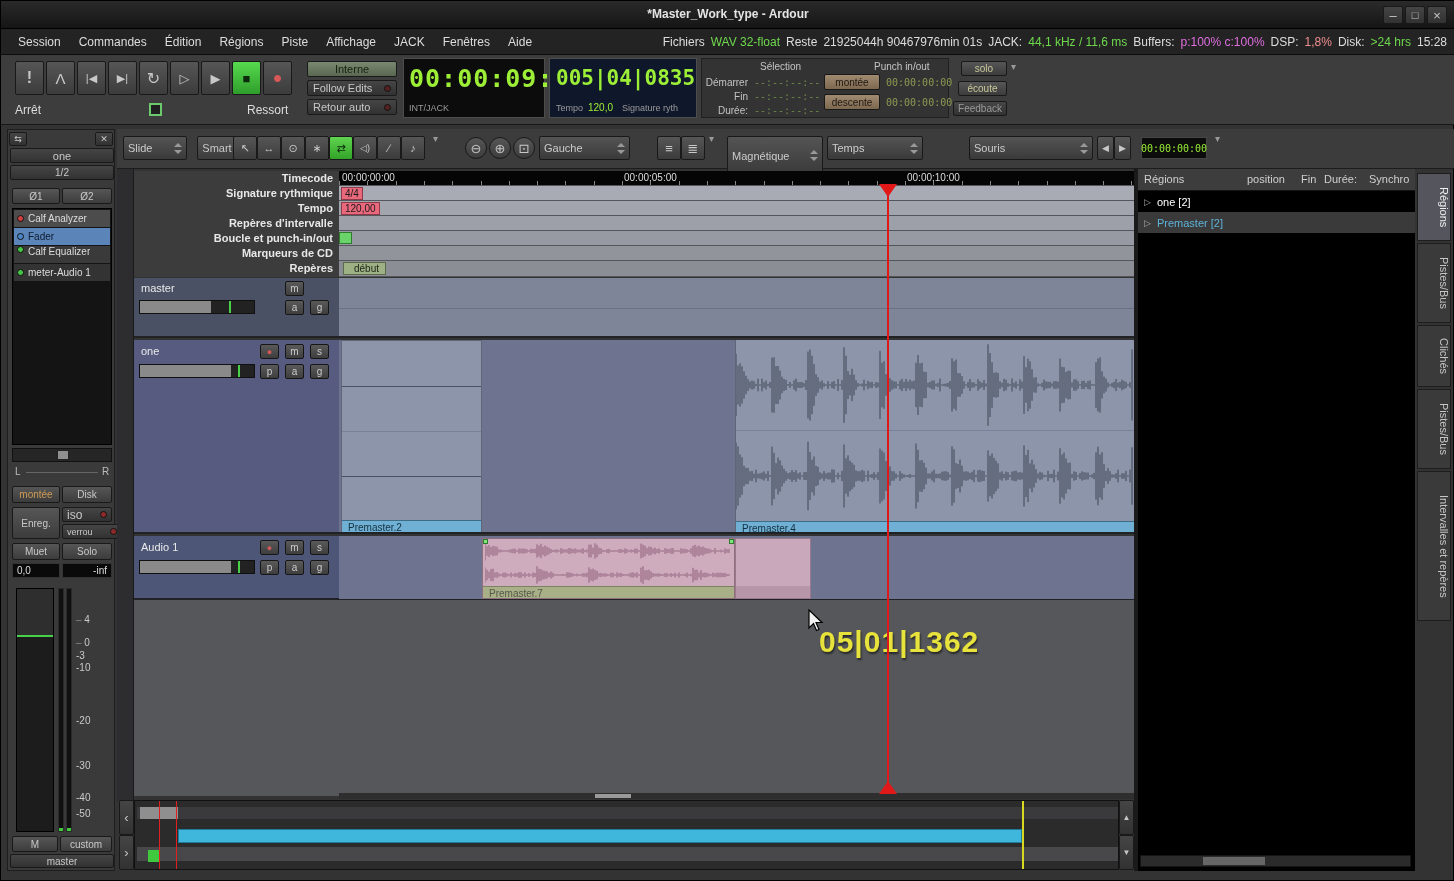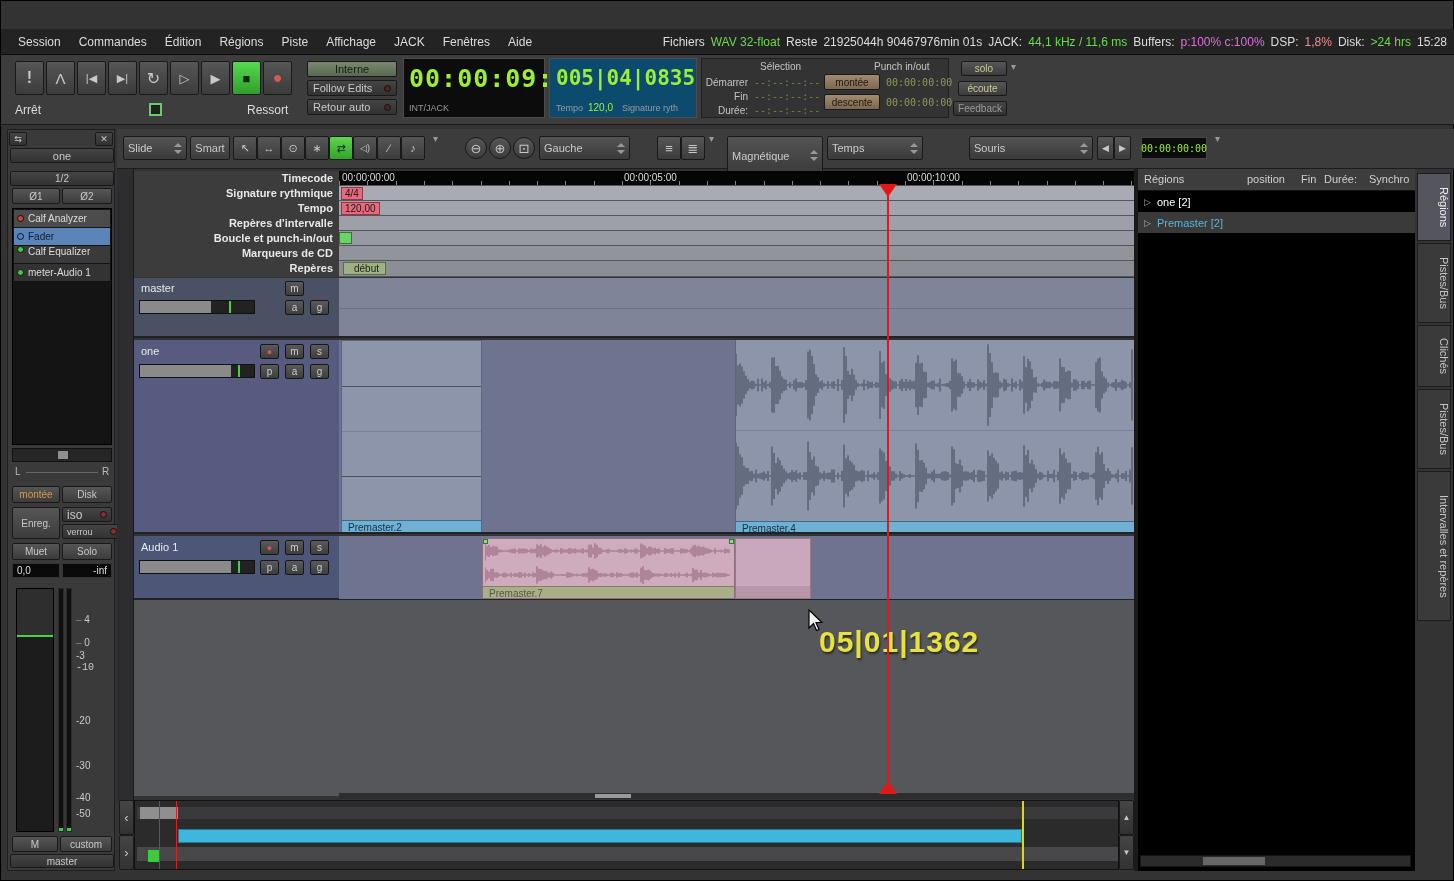--- a/index.html
+++ b/index.html
@@ -27,20 +27,26 @@
 .seltxt{font-size:10px;color:#c4c4c4}
 .sc{font-size:10px;color:#c9c9c9}
 .vtab{writing-mode:vertical-rl;text-align:center;background:#3a3a3a;border:1px solid #1d1d1d;color:#c6c6c6;font-size:11px;width:34px;padding:6px 0;overflow:hidden}
 .vtab.sel{background:#55555e;color:#eee}
 </style>
 </head>
 <body>
 
 <div id="app">
 
+  <div class="abs" style="left:0;top:0;width:1454px;height:28px;background:linear-gradient(#2a2a2a,#151515);border-bottom:1px solid #000;">
+    <div class="abs" style="left:0;right:0;top:6px;text-align:center;font-size:12px;font-weight:bold;color:#e4e4e4;">*Master_Work_type - Ardour</div>
+    <div class="abs btn dark" style="left:1382px;top:5px;width:20px;height:18px;font-size:13px;">–</div>
+    <div class="abs btn dark" style="left:1404px;top:5px;width:20px;height:18px;font-size:11px;">□</div>
+    <div class="abs btn dark" style="left:1426px;top:5px;width:20px;height:18px;font-size:13px;">×</div>
+  </div>
 
   <div class="abs" style="left:0;top:28px;width:1454px;height:26px;background:#232323;border-bottom:1px solid #0c0c0c;display:flex;align-items:center;">
     <div style="display:flex;align-items:center;padding-left:8px;">
       <span class="abs-menu" style="padding:0 9px;font-size:12px;">Session</span>
       <span style="padding:0 9px;font-size:12px;">Commandes</span>
       <span style="padding:0 9px;font-size:12px;">Édition</span>
       <span style="padding:0 9px;font-size:12px;">Régions</span>
       <span style="padding:0 9px;font-size:12px;">Piste</span>
       <span style="padding:0 9px;font-size:12px;">Affichage</span>
       <span style="padding:0 9px;font-size:12px;">JACK</span>
@@ -88,21 +94,21 @@
     <div class="abs btn dark" style="left:306px;top:44px;width:90px;height:16px;justify-content:space-between;padding:0 5px;">
       <span>Retour auto</span>
         <span class="led" style="background:#552222;"></span>
     </div>
 
     <div class="abs" style="left:402px;top:3px;width:142px;height:60px;background:#0c0c0c;border:1px solid #4c4c4c;">
       <div class="mono green abs" style="left:5px;top:5px;font-size:25px;font-weight:bold;letter-spacing:1px;">00:00:09:21</div>
       <div class="abs" style="left:5px;top:44px;font-size:9px;color:#9a9a9a;">INT/JACK</div>
     </div>
 
-    <div class="abs" style="left:548px;top:3px;width:148px;height:60px;background:#0c4a6e;border:1px solid #4c4c4c;">
+    <div class="abs" style="left:548px;top:3px;width:148px;height:60px;background:#0f172a;border:1px solid #4c4c4c;">
       <div class="mono green abs" style="left:6px;top:7px;font-size:21px;font-weight:bold;">005|04|0835</div>
       <span class="abs" style="left:6px;top:44px;font-size:9px;color:#9a9a9a;">Tempo</span>
       <span class="abs green" style="left:38px;top:43px;font-size:10px;">120,0</span>
       <span class="abs" style="left:72px;top:44px;font-size:9px;color:#9a9a9a;">Signature ryth</span>
     </div>
 
     <div class="abs" style="left:700px;top:3px;width:248px;height:60px;background:#333;border:1px solid #202020;">
       <div class="abs seltxt" style="left:58px;top:2px;">Sélection</div>
       <div class="abs seltxt" style="left:172px;top:2px;">Punch in/out</div>
       <div class="abs seltxt" style="left:2px;top:18px;width:44px;text-align:right;">Démarrer</div>
@@ -121,21 +127,21 @@
     <span class="abs" style="left:1010px;top:6px;font-size:10px;color:#999;">▾</span>
     <div class="abs btn" style="left:957px;top:26px;width:49px;height:15px;color:#c9c99a;font-size:10px;">écoute</div>
     <div class="abs btn dark" style="left:952px;top:46px;width:54px;height:15px;color:#9a9a9a;font-size:10px;">Feedback</div>
   </div>
 
   <div class="abs" style="left:116px;top:128px;width:1338px;height:40px;background:#3c3c3c;border-bottom:1px solid #1c1c1c;">
     <div class="abs combo" style="left:6px;top:7px;width:64px;height:24px;">
       <span>Slide</span>
         <span class="updown"></span>
     </div>
-    <div class="abs btn" style="left:73px;top:7px;width:40px;height:24px;">Smart</div>
+    <div class="abs btn" style="left:80px;top:7px;width:40px;height:24px;">Smart</div>
     <div class="abs btn" style="left:116px;top:7px;width:24px;height:24px;">↖</div>
     <div class="abs btn" style="left:140px;top:7px;width:24px;height:24px;">↔</div>
     <div class="abs btn" style="left:164px;top:7px;width:24px;height:24px;">⊙</div>
     <div class="abs btn" style="left:188px;top:7px;width:24px;height:24px;">∗</div>
     <div class="abs btn" style="left:212px;top:7px;width:24px;height:24px;background:linear-gradient(#5fd44f,#32a428);color:#0c250a;">⇄</div>
     <div class="abs btn" style="left:236px;top:7px;width:24px;height:24px;font-size:9px;">◁)</div>
     <div class="abs btn" style="left:260px;top:7px;width:24px;height:24px;">∕</div>
     <div class="abs btn" style="left:284px;top:7px;width:24px;height:24px;">♪</div>
     <span class="abs" style="left:316px;top:4px;font-size:10px;color:#999;">▾</span>
     <div class="abs btn" style="left:348px;top:8px;width:22px;height:22px;border-radius:50%;font-size:13px;">⊖</div>
@@ -165,21 +171,21 @@
     <div class="abs" style="left:1024px;top:8px;width:66px;height:22px;background:#0c0c0c;border:1px solid #454545;display:flex;align-items:center;justify-content:center;">
       <span class="mono green" style="font-size:10px;">00:00:00:00</span>
     </div>
     <span class="abs" style="left:1098px;top:4px;font-size:10px;color:#999;">▾</span>
   </div>
 
   <div class="abs" style="left:6px;top:128px;width:108px;height:742px;background:#3a3a3a;border:1px solid #1e1e1e;">
     <div class="abs btn dark" style="left:1px;top:2px;width:18px;height:14px;font-size:9px;">⇆</div>
     <div class="abs btn dark" style="left:87px;top:2px;width:18px;height:14px;font-size:9px;">✕</div>
     <div class="abs btn dark" style="left:2px;top:18px;width:104px;height:15px;font-size:11px;">one</div>
-    <div class="abs btn dark" style="left:2px;top:35px;width:104px;height:15px;font-size:10px;margin-top:6px;">1/2</div>
+    <div class="abs btn dark" style="left:2px;top:35px;width:104px;height:15px;font-size:10px;">1/2</div>
     <div class="abs btn" style="left:4px;top:58px;width:48px;height:16px;font-size:10px;">Ø1</div>
     <div class="abs btn" style="left:54px;top:58px;width:50px;height:16px;font-size:10px;">Ø2</div>
 
     <div class="abs" style="left:4px;top:78px;width:100px;height:237px;background:#141414;border:1px solid #000;">
       <div style="height:17px;margin:1px;background:#4c4c4c;display:flex;align-items:center;gap:4px;padding:0 3px;font-size:10px;color:#ddd;">
         <span class="led" style="background:#d04040;"></span>
           <span style="white-space:nowrap;overflow:hidden;">Calf Analyzer</span>
       </div>
       <div style="height:17px;margin:1px;background:#5b84b8;display:flex;align-items:center;gap:4px;padding:0 3px;font-size:10px;color:#0e1c30;">
         <span class="led" style="background:#4a86c8;"></span>
@@ -225,21 +231,21 @@
     <div class="abs" style="left:50px;top:458px;width:6px;height:244px;background:#101010;border:1px solid #2a2a2a;">
       <div style="position:absolute;left:0;right:0;bottom:0;height:3px;background:#3ec93e;"></div>
     </div>
     <div class="abs" style="left:58px;top:458px;width:6px;height:244px;background:#101010;border:1px solid #2a2a2a;">
       <div style="position:absolute;left:0;right:0;bottom:0;height:3px;background:#3ec93e;"></div>
     </div>
 
     <div class="abs sc" style="left:68px;top:484px;width:34px;"><span style="color:#888;">– </span><span>4</span></div>
     <div class="abs sc" style="left:68px;top:507px;width:34px;"><span style="color:#888;">– </span><span>0</span></div>
     <div class="abs sc" style="left:68px;top:520px;width:34px;"><span>-3</span></div>
-    <div class="abs sc" style="left:68px;top:532px;width:34px;font-family:Liberation Mono, monospace;"><span>-10</span></div>
+    <div class="abs sc" style="left:68px;top:532px;width:34px;"><span>-10</span></div>
     <div class="abs sc" style="left:68px;top:585px;width:34px;"><span>-20</span></div>
     <div class="abs sc" style="left:68px;top:630px;width:34px;"><span>-30</span></div>
     <div class="abs sc" style="left:68px;top:662px;width:34px;"><span>-40</span></div>
     <div class="abs sc" style="left:68px;top:678px;width:34px;"><span>-50</span></div>
 
     <div class="abs btn" style="left:4px;top:706px;width:46px;height:16px;font-size:10px;">M</div>
     <div class="abs btn" style="left:52px;top:706px;width:52px;height:16px;font-size:10px;">custom</div>
     <div class="abs btn dark" style="left:2px;top:724px;width:104px;height:14px;font-size:10px;">master</div>
   </div>
 

